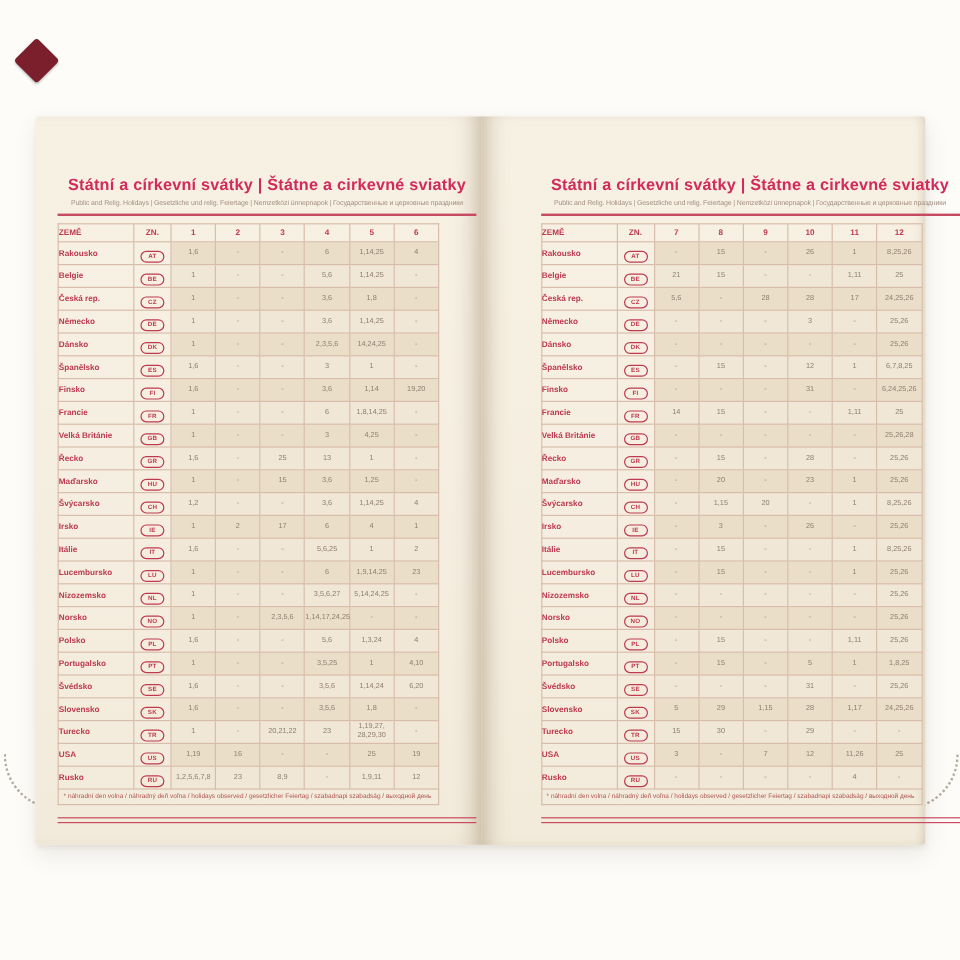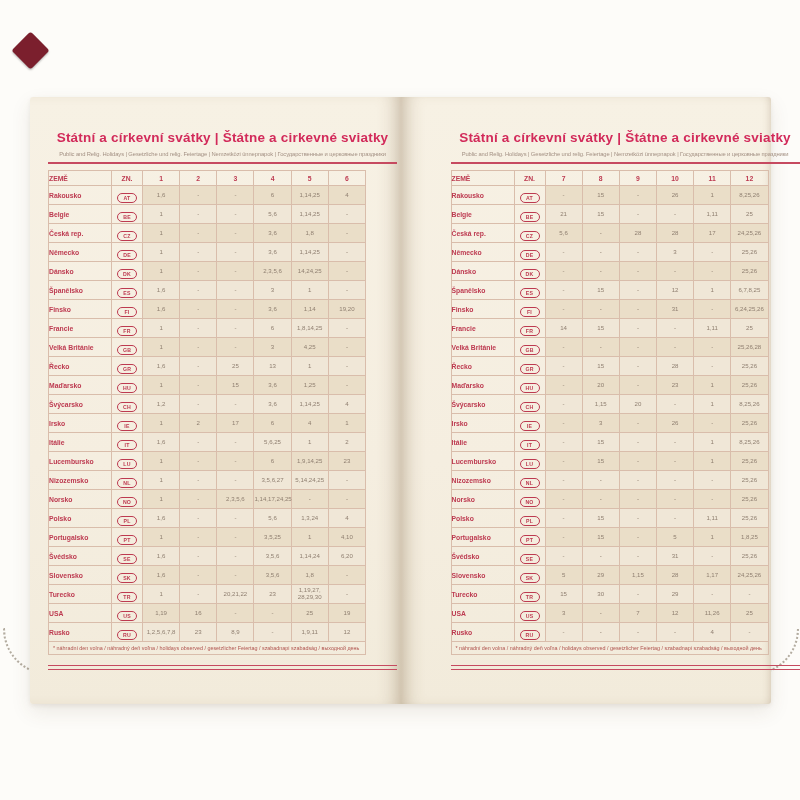--- a/index.html
+++ b/index.html
@@ -43,21 +43,21 @@
   }
   .page-left{
     border-radius:3px 0 0 3px;
     box-shadow:inset -16px 0 20px -14px rgba(120,90,55,.45);
   }
   .page-right{
     border-radius:0 3px 3px 0;
     box-shadow:inset 16px 0 20px -14px rgba(120,90,55,.45), inset -7px 0 9px -7px rgba(120,90,55,.30);
   }
 
-  .content{position:absolute;top:33px;width:349px;}
+  .content{position:absolute;top:49px;width:349px;}
   .page-left  .content{left:18px;}
   .page-right .content{left:50px;}
 
   .title{
     margin:0 0 6px 0;
     font-size:13.5px;line-height:15px;font-weight:bold;
     color:#d22a5a;text-align:center;letter-spacing:.2px;
   }
   .subtitle{
     margin:0 0 4px 0;

